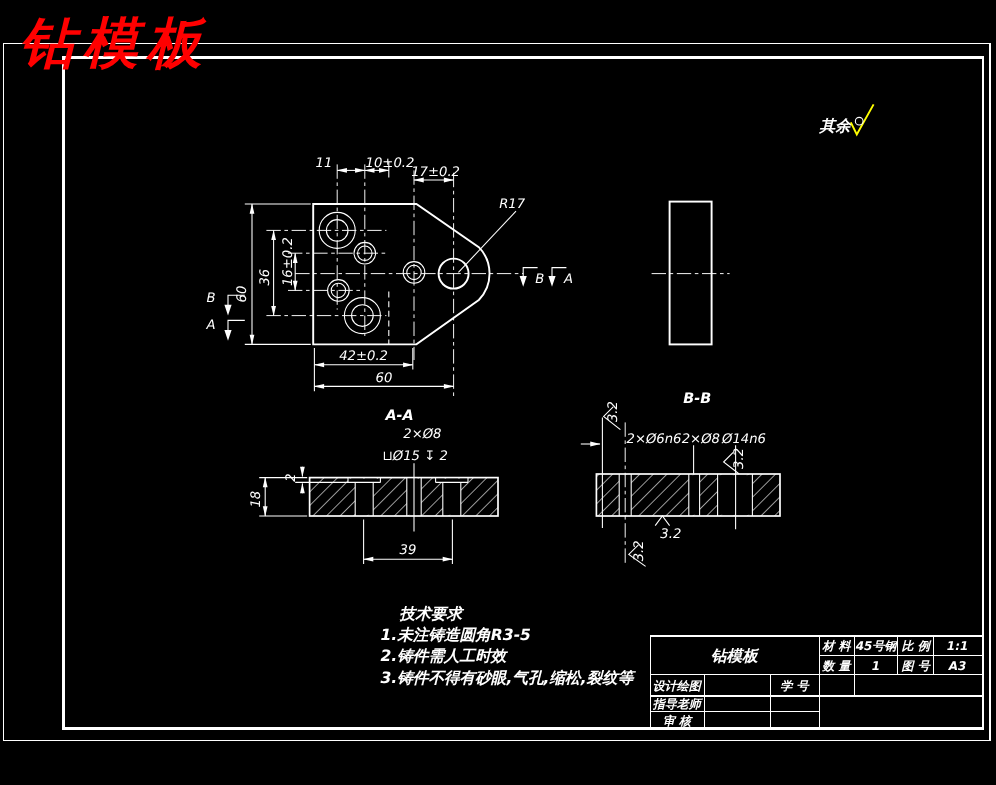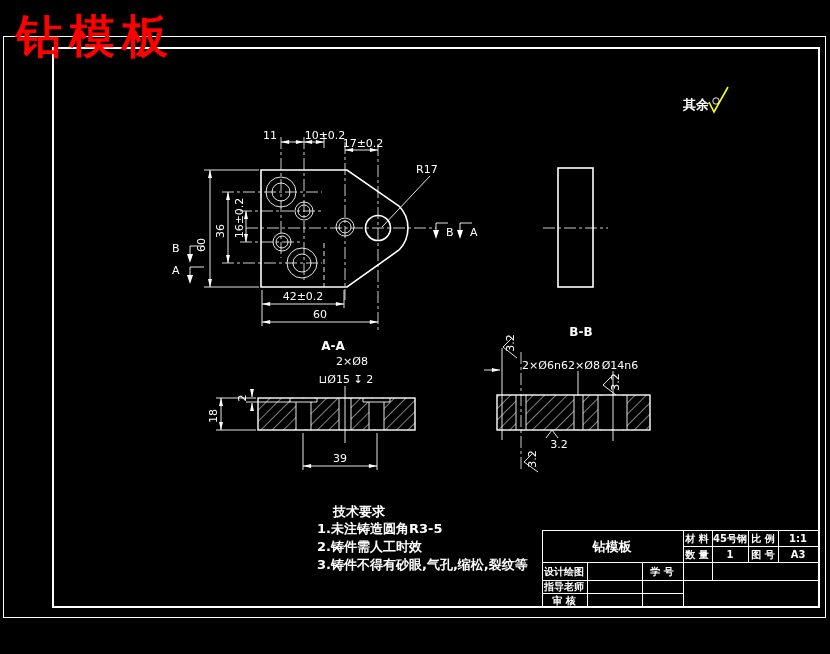--- a/index.html
+++ b/index.html
@@ -1,17 +1,17 @@
 <!DOCTYPE html>
 <html><head>
 <meta charset="utf-8">
 <style>
   html,body{margin:0;padding:0;background:#000;}
   .stage{position:relative;width:830px;height:654px;background:#000;overflow:hidden;
-         font-family:"DejaVu Sans",sans-serif;}
+         font-family:"DejaVu Sans",sans-serif;font-style:italic;}
   svg{position:absolute;left:0;top:0;}
   
   .ol{stroke:#fff;stroke-width:1.6;fill:none;}          
   .tl{stroke:#fff;stroke-width:0.9;fill:none;}          
   .dl{stroke:#fff;stroke-width:0.9;fill:none;}          
   .cl{stroke:#fff;stroke-width:0.8;fill:none;stroke-dasharray:12 3 3 3;} 
   .hid{stroke:#fff;stroke-width:0.9;fill:none;stroke-dasharray:5 3;}     
   .bord{stroke:#fff;fill:none;shape-rendering:crispEdges;}
   .tbl{stroke:#fff;stroke-width:1;fill:none;shape-rendering:crispEdges;}
   

